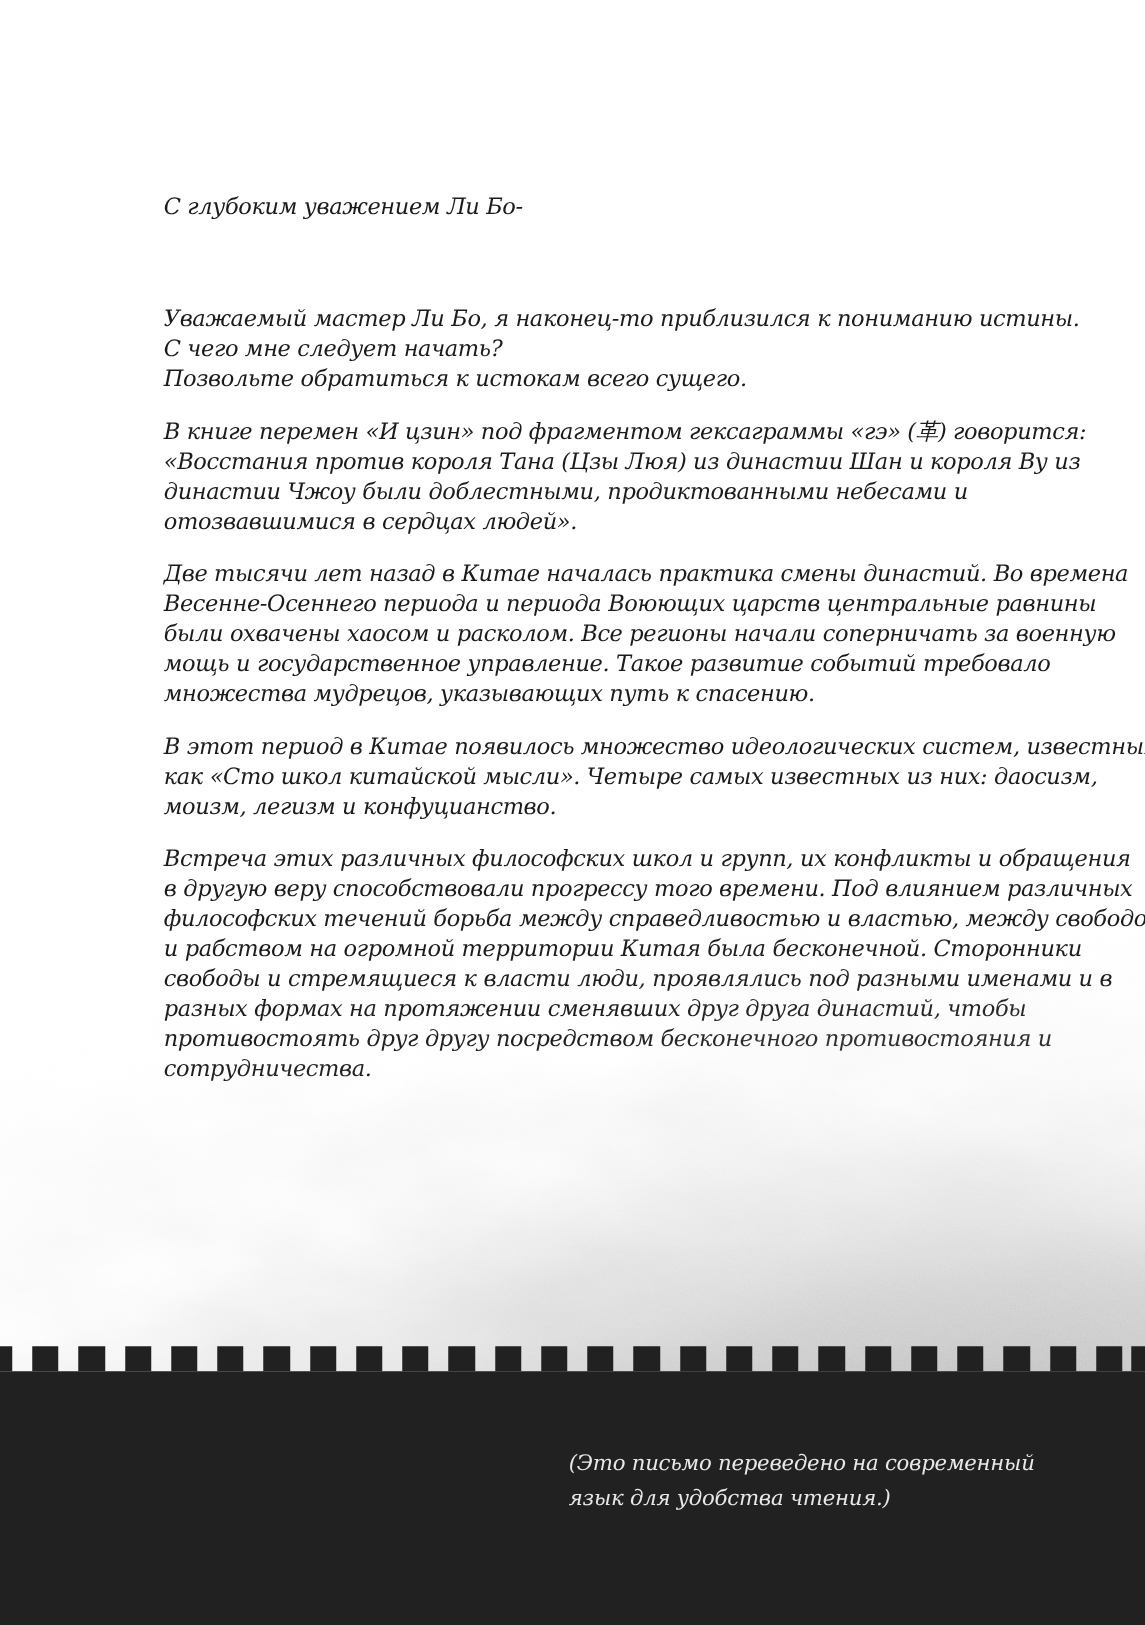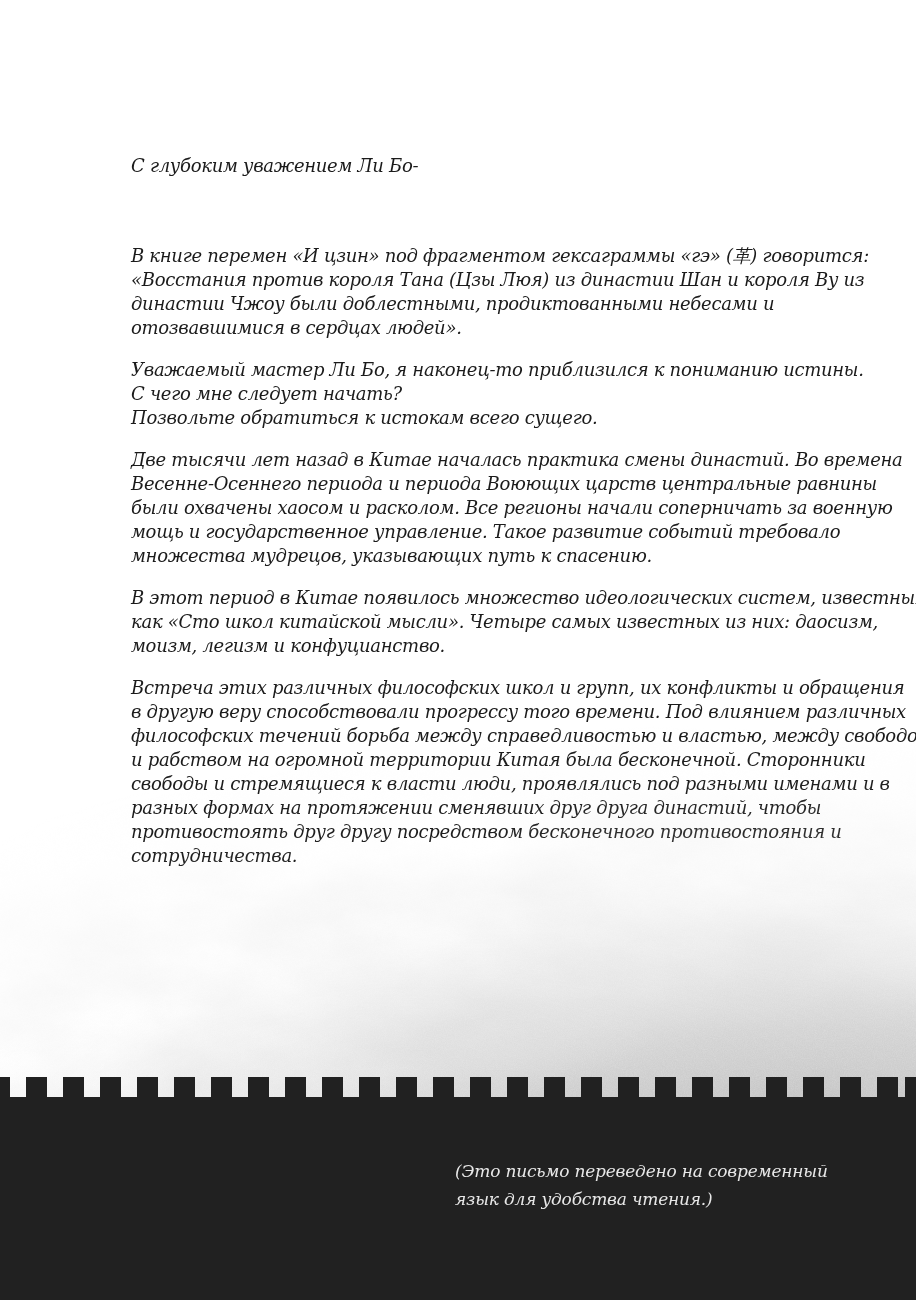--- a/index.html
+++ b/index.html
@@ -83,27 +83,27 @@
   }
 </style>
 </head>
 <body>
 
 <div class="page">
 
   <p class="letter-text sig">С глубоким уважением Ли Бо-</p>
 
   <div class="paras">
+    <p class="letter-text">Уважаемый мастер Ли Бо, я наконец-то приблизился к пониманию истины.
+С чего мне следует начать?
+Позвольте обратиться к истокам всего сущего.</p>
     <p class="letter-text">В книге перемен «И цзин» под фрагментом гексаграммы «гэ» (革) говорится:
 «Восстания против короля Тана (Цзы Люя) из династии Шан и короля Ву из
 династии Чжоу были доблестными, продиктованными небесами и
 отозвавшимися в сердцах людей».</p>
-    <p class="letter-text">Уважаемый мастер Ли Бо, я наконец-то приблизился к пониманию истины.
-С чего мне следует начать?
-Позвольте обратиться к истокам всего сущего.</p>
     <p class="letter-text">Две тысячи лет назад в Китае началась практика смены династий. Во времена
 Весенне-Осеннего периода и периода Воюющих царств центральные равнины
 были охвачены хаосом и расколом. Все регионы начали соперничать за военную
 мощь и государственное управление. Такое развитие событий требовало
 множества мудрецов, указывающих путь к спасению.</p>
     <p class="letter-text">В этот период в Китае появилось множество идеологических систем, известных
 как «Сто школ китайской мысли». Четыре самых известных из них: даосизм,
 моизм, легизм и конфуцианство.</p>
     <p class="letter-text">Встреча этих различных философских школ и групп, их конфликты и обращения
 в другую веру способствовали прогрессу того времени. Под влиянием различных

